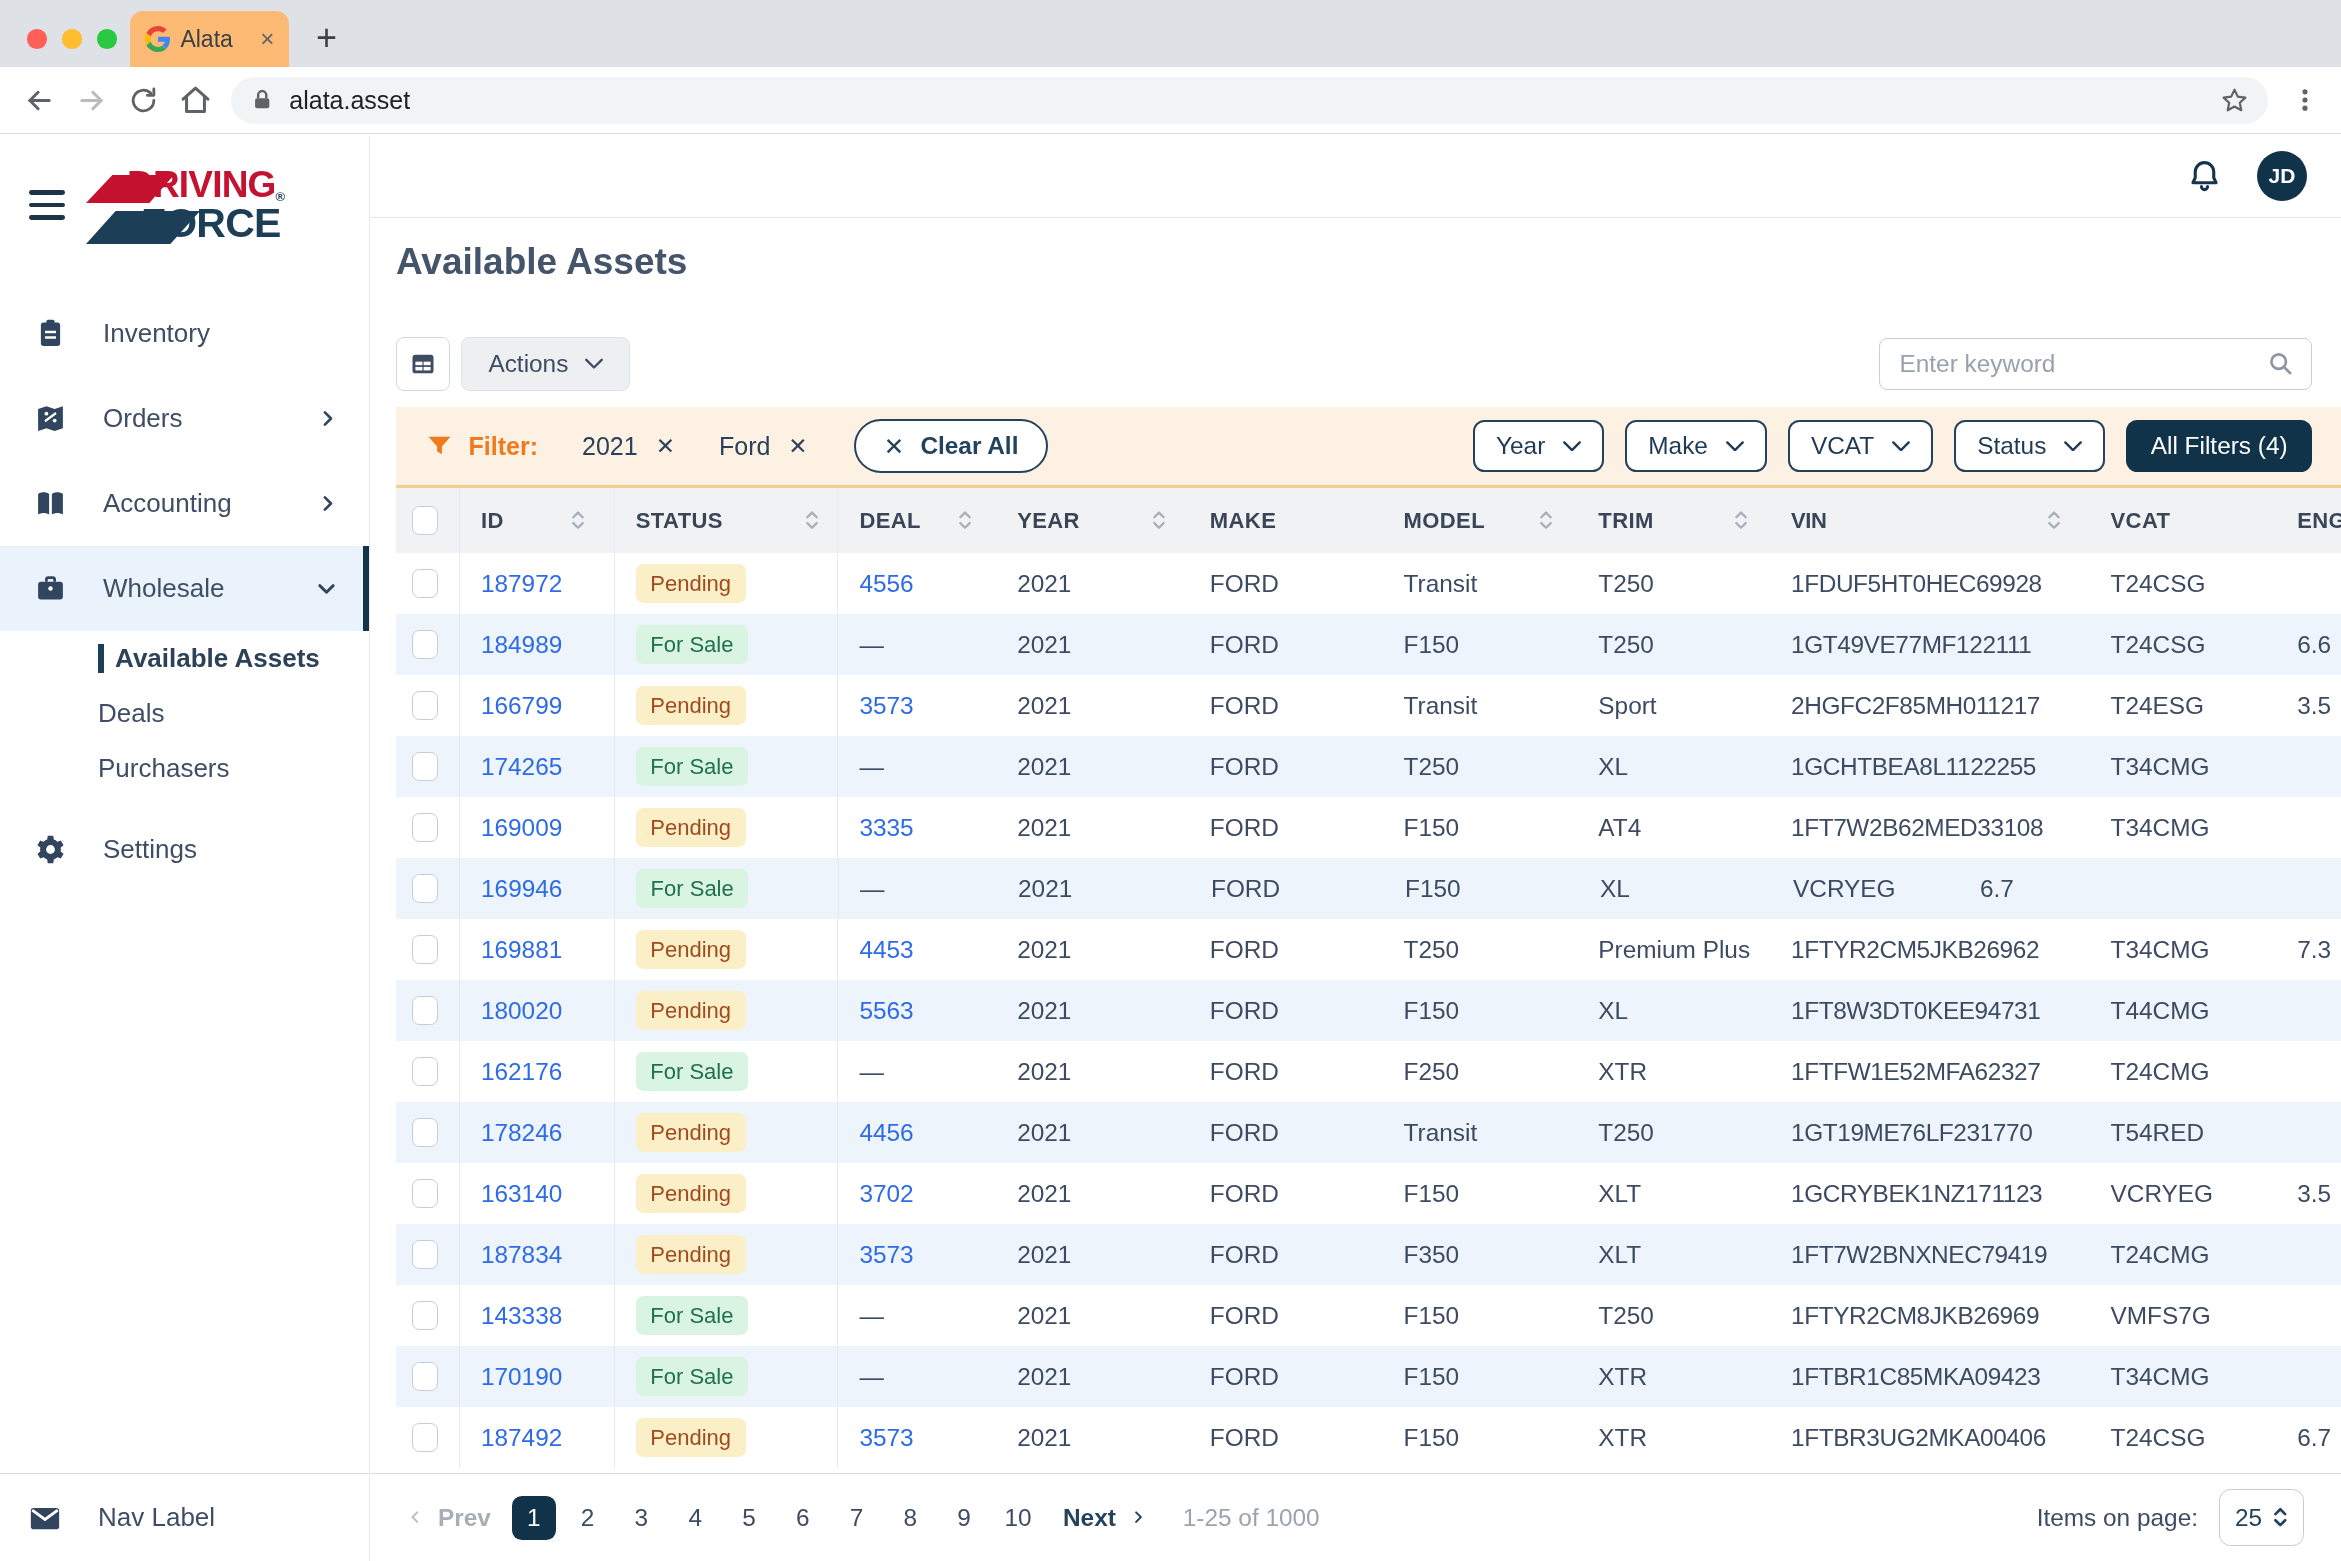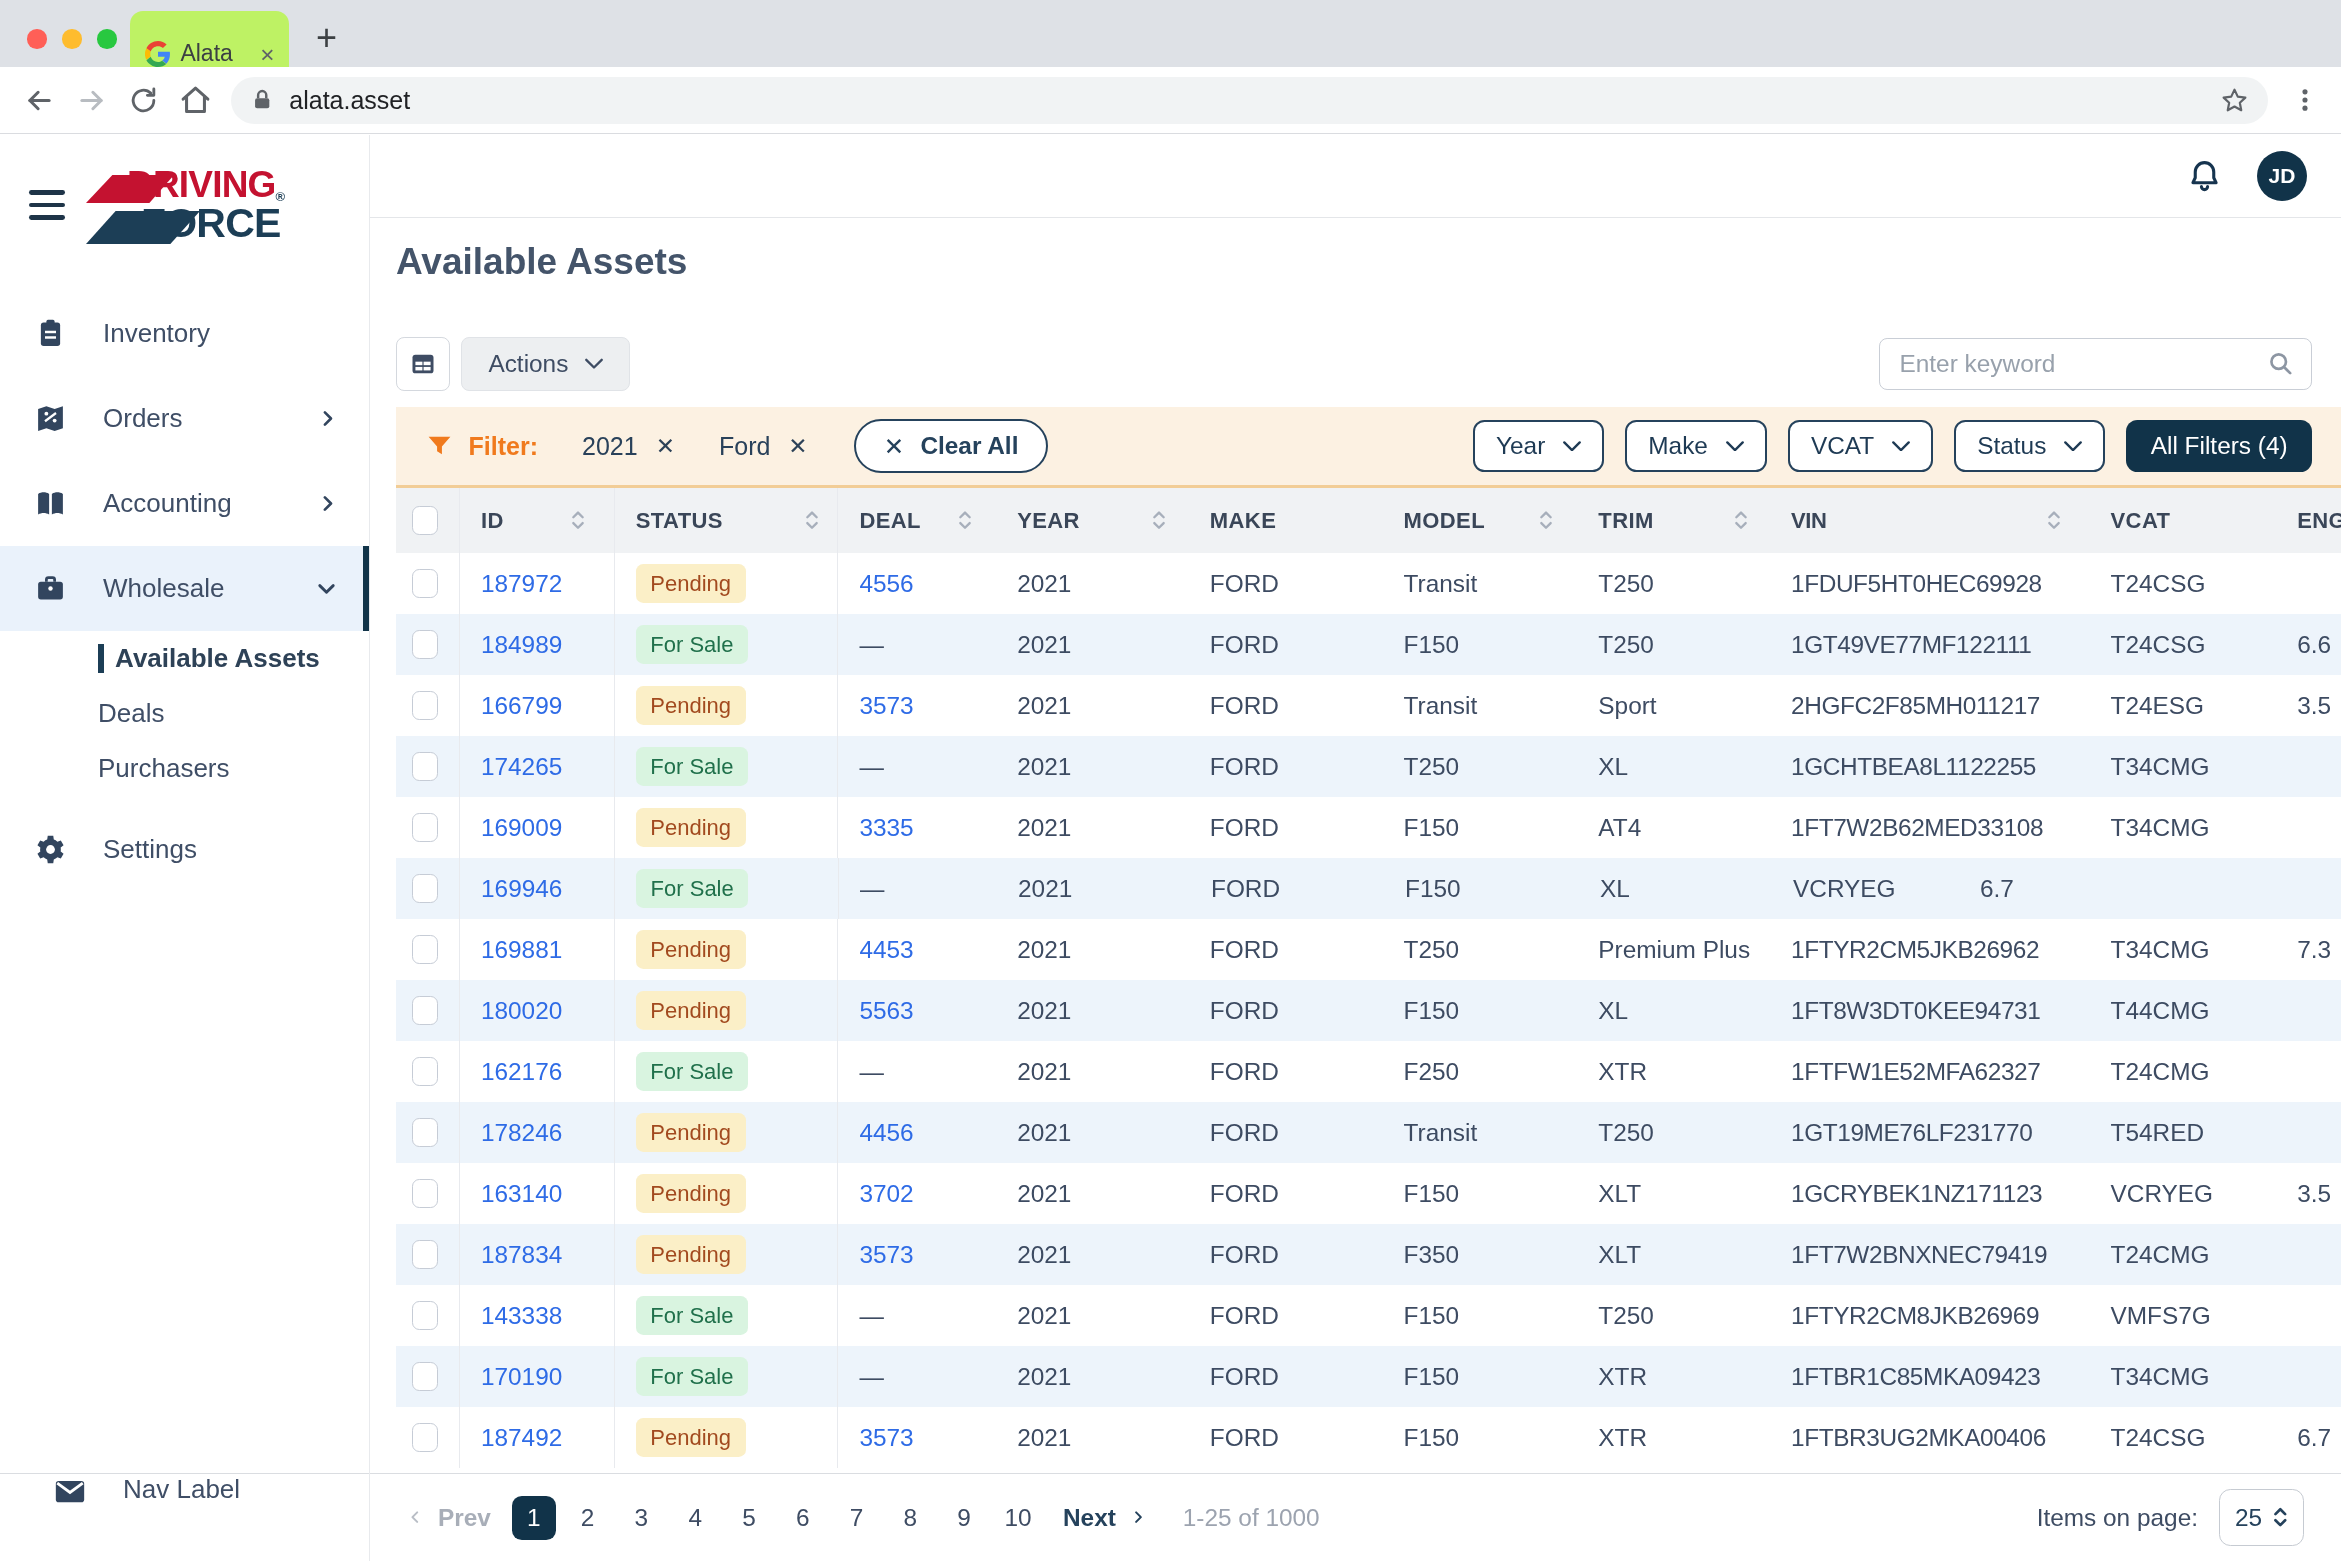--- a/index.html
+++ b/index.html
@@ -4,22 +4,22 @@
 <style>
   * { margin:0; padding:0; box-sizing:border-box; }
   html,body { width:2342px; height:1561px; overflow:hidden; background:#fff;
     font-family:"Liberation Sans","DejaVu Sans",sans-serif; }
 
   
   .tabstrip { position:absolute; left:0; top:0; width:2342px; height:67px; background:#DEE1E6; }
   .lights { position:absolute; left:27px; top:29px; display:flex; gap:15.5px; }
   .light { width:19.5px; height:19.5px; border-radius:50%; }
   .light.r{background:#FF5F57}.light.y{background:#FEBC2E}.light.g{background:#28C840}
-  .tab { position:absolute; left:130px; top:11.4px; width:159px; height:56px; background:#bef264;
-    border-radius:13px 13px 0 0; display:flex; align-items:flex-end; padding:0 14.6px; gap:9.8px; }
+  .tab { position:absolute; left:130px; top:11.4px; width:159px; height:56px; background:#fdba74;
+    border-radius:13px 13px 0 0; display:flex; align-items:center; padding:0 14.6px; gap:9.8px; }
   .tab-title { font-size:23px; color:#3C4043; flex:1; }
   .tab-close { font-size:24.4px; color:#5F6368; line-height:1; }
   .newtab { position:absolute; left:316px; top:21px; font-size:36px; font-weight:300; color:#3C4043; line-height:33px; }
   .btoolbar { position:absolute; left:0; top:67px; width:2342px; height:67px; background:#fff;
     border-bottom:1.6px solid #DADCE0; display:flex; align-items:center; }
   .bicon { width:52px; height:52px; display:flex; align-items:center; justify-content:center; flex:0 0 auto; }
   .urlpill { height:47px; background:#F1F3F4; border-radius:23.6px; flex:1; margin:0 23px 0 9.8px;
     display:flex; align-items:center; padding:0 19.5px; gap:14.6px; }
   .urltext { font-size:25px; color:#202124; }
   .urlstar { margin-left:auto; }
@@ -42,21 +42,21 @@
   .nav-item { position:relative; height:85px; display:flex; align-items:center; padding:0 31px 0 34px; gap:36px; }
   .nav-item .lbl { font-size:26px; color:#3F4E66; }
   .nav-item .chev { margin-left:auto; }
   .nav-item.active { background:#EAF2FB; }
   .nav-item.active::after { content:""; position:absolute; right:0; top:0; bottom:0; width:6.5px; background:#113449; }
   .sub { padding-left:98px; }
   .sub-item { height:55px; display:flex; align-items:center; font-size:26px; color:#3F4E66; }
   .sub-item.active { font-weight:700; color:#2E4257; position:relative; }
   .sub-item.active::before { content:""; width:5.7px; height:29px; background:#1C3E56; margin-right:11.4px; }
   .sb-foot { position:absolute; left:0; right:0; bottom:0; height:88px; border-top:1.6px solid #DADDE1;
-    display:flex; gap:36px; padding-left:53px; }
+    display:flex; align-items:center; gap:36px; padding-left:28px; }
   .sb-foot .lbl { font-size:26px; color:#3F4E66; }
 
   
   .main { position:absolute; left:370px; top:135px; right:0; bottom:0; background:#fff; }
   .m-topbar { position:absolute; left:0; right:0; top:0; height:83px; border-bottom:1.6px solid #E4E6E9;
     display:flex; align-items:center; justify-content:flex-end; gap:34px; padding-right:34px; }
   .avatar { width:50px; height:50px; border-radius:50%; background:#113349; color:#fff;
     font-size:21px; font-weight:700; display:flex; align-items:center; justify-content:center; }
   .page-title { position:absolute; left:26px; top:106px; font-size:37px; font-weight:700; color:#44546A; }
   .m-tools { position:absolute; left:26px; right:29px; top:201px; height:55px; display:flex; align-items:center; }

